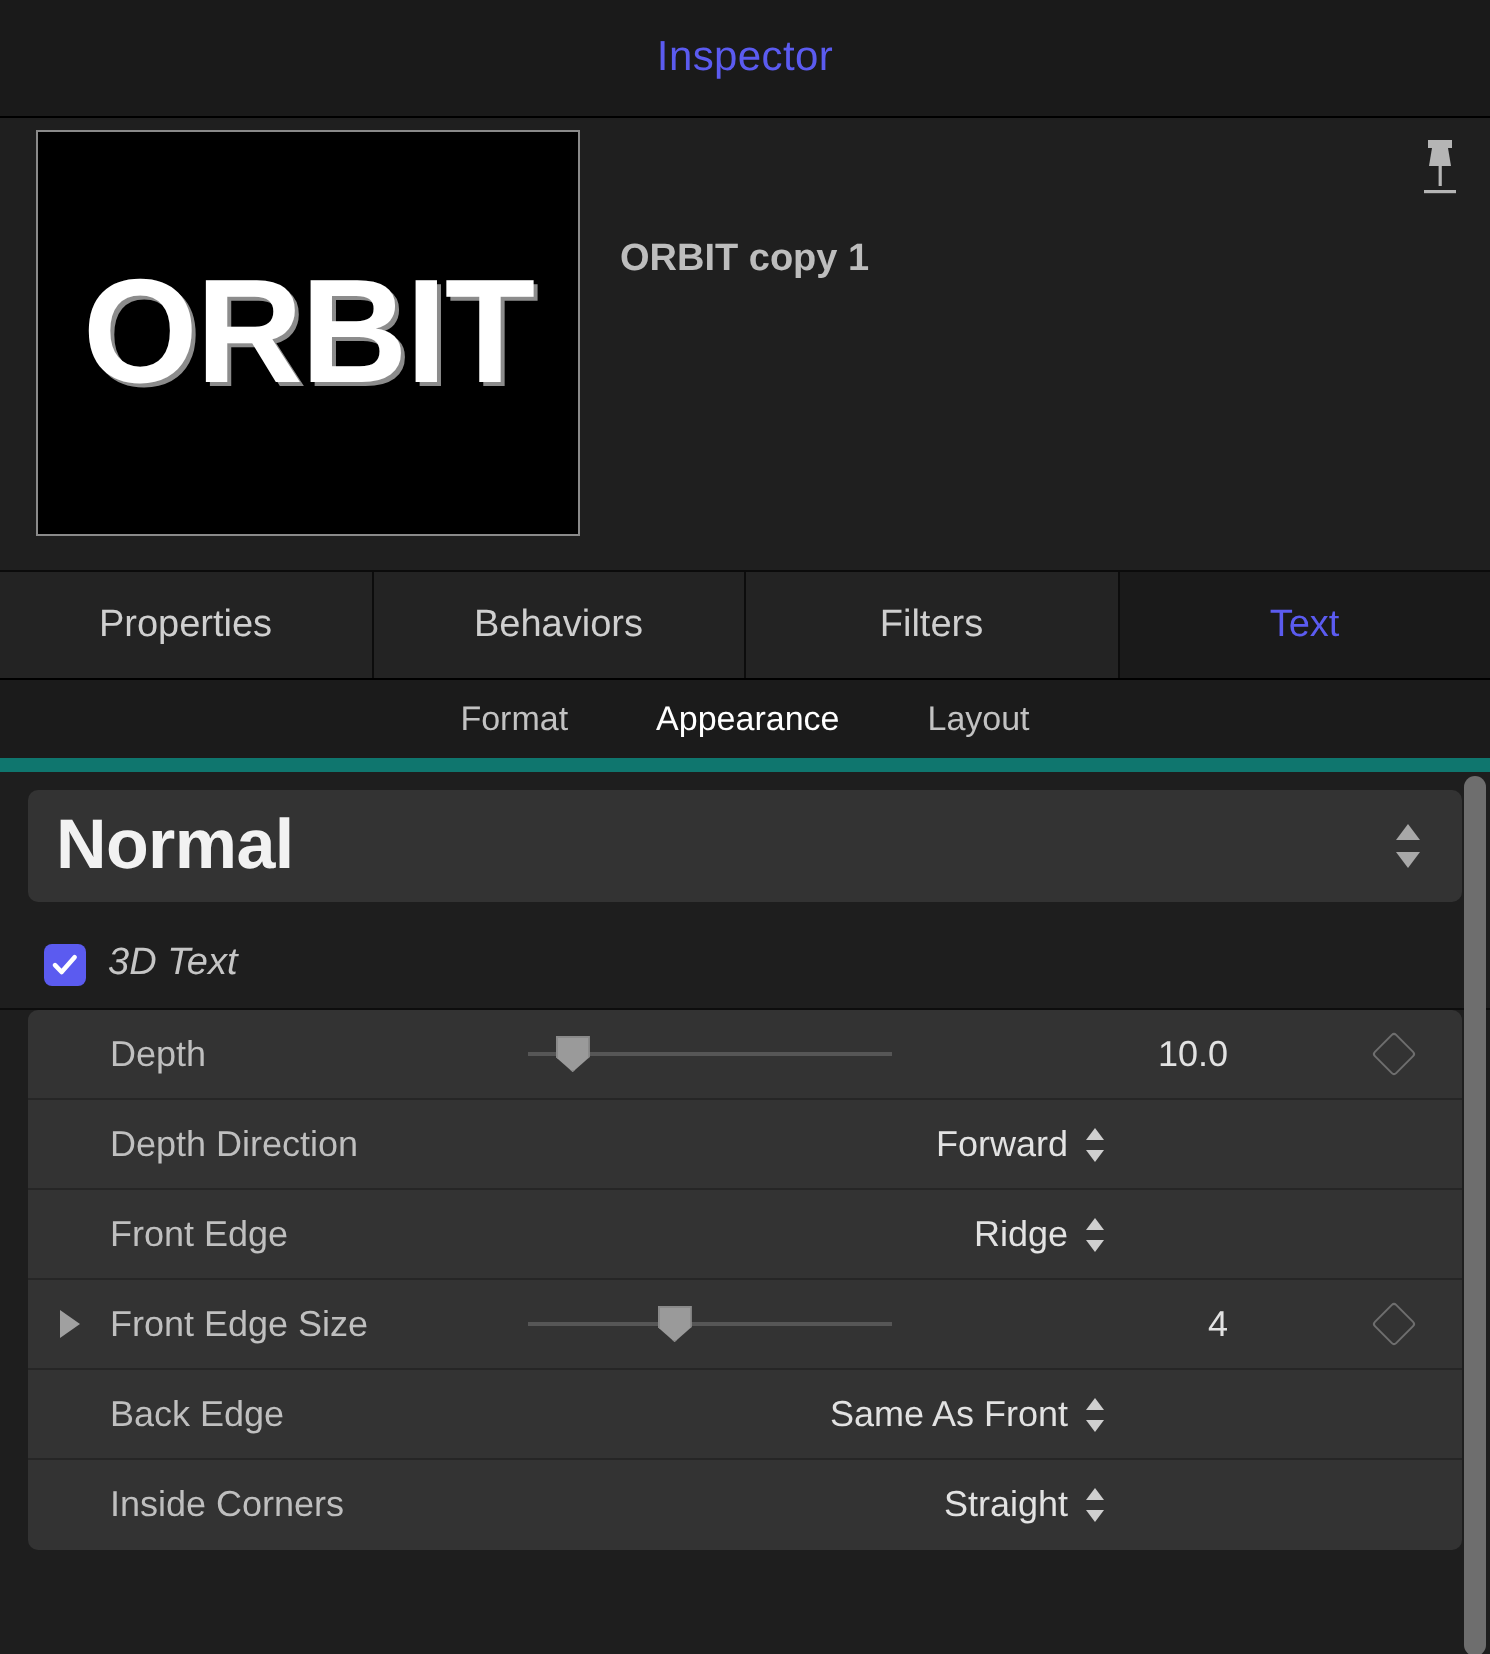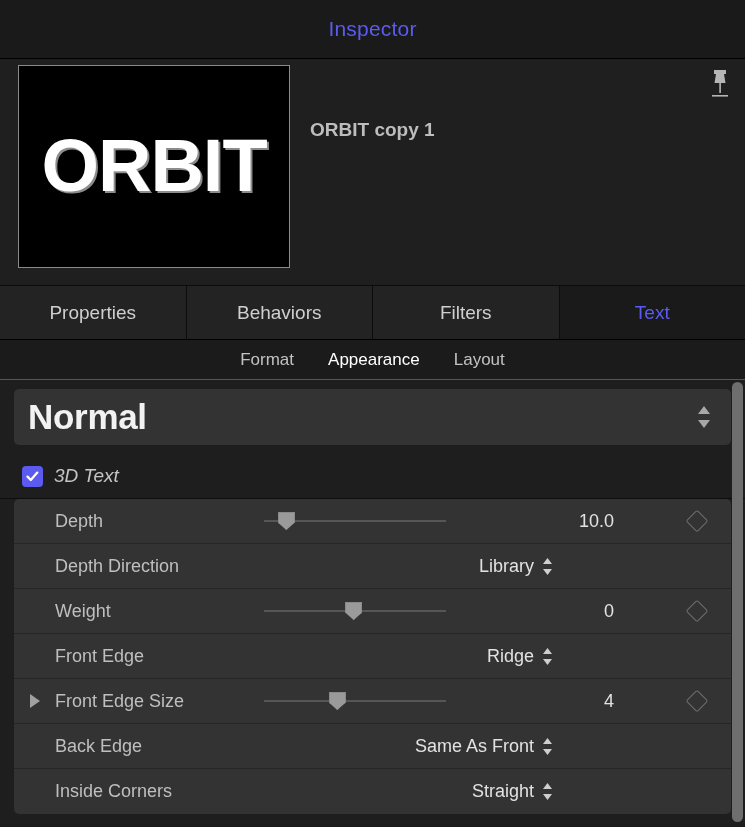--- a/index.html
+++ b/index.html
@@ -123,23 +123,23 @@
     background: #1a1a1a;
     border-right: none;
   }
 
   
   .subsubtabs {
     display: flex;
     align-items: center;
     justify-content: center;
     height: 39px;
-    gap: 34px;
+    gap: 44px;
     background: #1b1b1b;
-    border-bottom: 1px solid #0f766e;
+    border-bottom: 7px solid #0f766e;
   }
   .sstab {
     font-size: 17px;
     color: #c2c2c2;
     cursor: default;
   }
   .sstab.active { color: #ffffff; }
 
   
   .content {
@@ -389,35 +389,26 @@
           <span class="slider">
             <span class="track"></span>
             <span class="thumb" style="left:12%"></span>
           </span>
           <span class="numval">10.0</span>
           <span class="kf"></span>
         </div>
         <div class="prow">
           <span class="name">Depth Direction</span>
           <span class="popval">
-            <span class="txt">Library</span>
+            <span class="txt">Forward</span>
             <span class="stepper-sm"><svg width="11" height="19" viewBox="0 0 11 19">
                 <path d="M5.5 1 L10 7 L1 7 Z" fill="#cfcfcf"></path>
                 <path d="M5.5 18 L10 12 L1 12 Z" fill="#cfcfcf"></path>
               </svg></span>
           </span>
-        </div>
-        <div class="prow">
-          <span class="name">Weight</span>
-          <span class="slider">
-            <span class="track"></span>
-            <span class="thumb" style="left:49%"></span>
-          </span>
-          <span class="numval">0</span>
-          <span class="kf"></span>
         </div>
         <div class="prow">
           <span class="name">Front Edge</span>
           <span class="popval">
             <span class="txt">Ridge</span>
             <span class="stepper-sm"><svg width="11" height="19" viewBox="0 0 11 19">
                 <path d="M5.5 1 L10 7 L1 7 Z" fill="#cfcfcf"></path>
                 <path d="M5.5 18 L10 12 L1 12 Z" fill="#cfcfcf"></path>
               </svg></span>
           </span>

